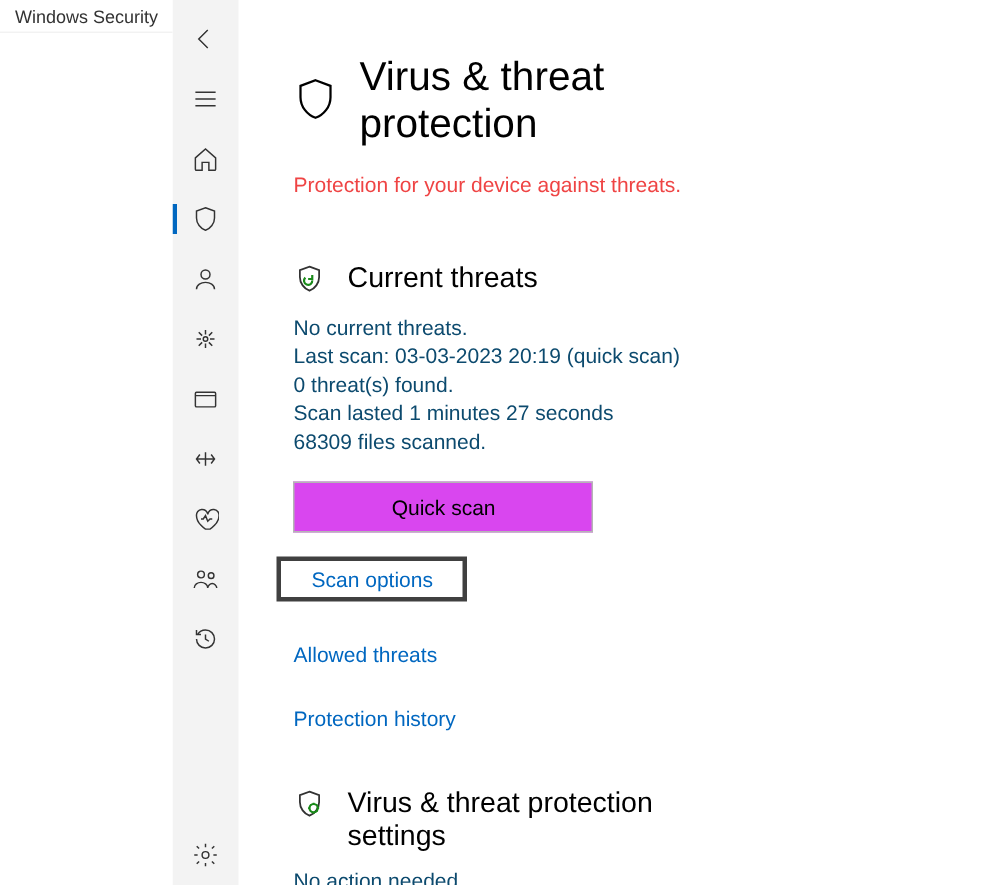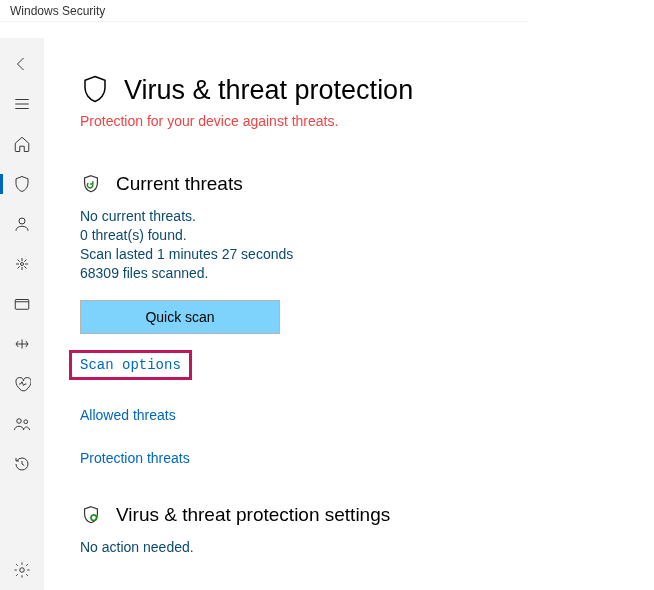--- a/index.html
+++ b/index.html
@@ -8,22 +8,21 @@
     width: 654px; height: 590px;
     font-family: "Segoe UI", -apple-system, BlinkMacSystemFont, sans-serif;
     background: #fff;
     color: #000;
     overflow: hidden;
     font-size: 14px;
   }
   .window {
     width: 528px; height: 590px;
     display: flex;
-    flex-direction: column;
-    gap: 16px;
+    flex-direction: row;
   }
   .titlebar {
     height: 22px;
     padding: 2px 10px;
     font-size: 12px;
     color: #333;
     display: flex;
     align-items: center;
     border-bottom: 1px solid rgba(0,0,0,0.05);
   }
@@ -60,21 +59,21 @@
   .nav-spacer { flex: 1; }
   .content {
     flex: 1;
     padding: 36px 30px 20px 36px;
     overflow: auto;
   }
   .page-header {
     display: flex;
     align-items: center;
     gap: 14px;
-    margin-bottom: 6px;
+    margin-bottom: 17px;
   }
   .page-header svg { width: 30px; height: 30px; stroke: #000; fill: none; stroke-width: 1.2; }
   h1 {
     font-size: 27px;
     font-weight: 500;
     margin: 0;
   }
   .subtitle {
     font-size: 14px;
     color: #ef4444;
@@ -89,40 +88,39 @@
   h2 {
     font-size: 19px;
     font-weight: 500;
     margin: 0;
   }
   .line { margin: 3px 0; color: #0c4a6e; }
   .btn {
     margin-top: 16px;
     width: 200px;
     height: 34px;
-    background: #7dd3fc;
+    background: #d946ef;
     border: 1px solid #b5b5b5;
     font-size: 14px;
     cursor: pointer;
     font-family: inherit;
   }
   .link {
     display: block;
     color: #0067c0;
     margin-top: 27px;
     cursor: pointer;
     width: fit-content;
   }
   .link-box {
-    border: 3px solid #be185d;
-    padding: 4px 8px;
+    border: 3px solid #404040;
+    padding: 4px 20px;
     margin-left: -11px;
     margin-top: 16px;
     width: fit-content;
-    font-family: Liberation Mono, monospace;
   }
   .link-box .link { margin-top: 0; }
   .section2 { margin-top: 38px; }
 </style>
 </head>
 <body>
 
 <div class="window">
   <div class="titlebar">
     <span>Windows Security</span>
@@ -220,31 +218,32 @@
           <svg viewBox="0 0 24 24">
               <path d="M12 3l7 2.5v5c0 4.5-3 8.5-7 10-4-1.5-7-5.5-7-10v-5z" fill="none" stroke="#333" stroke-width="1.3"></path>
               <path d="M9 11a3 3 0 105 2" fill="none" stroke="#1a8a1a" stroke-width="1.6"></path>
               <path d="M14 9v3h-3" fill="none" stroke="#1a8a1a" stroke-width="1.6"></path>
             </svg>
         </span>
         <h2>Current threats</h2>
       </div>
 
       <div class="line">No current threats.</div>
+      <div class="line">Last scan: 03-03-2023 20:19 (quick scan)</div>
       <div class="line">0 threat(s) found.</div>
       <div class="line">Scan lasted 1 minutes 27 seconds</div>
       <div class="line">68309 files scanned.</div>
 
       <button class="btn">Quick scan</button>
 
       <div class="link-box">
         <span class="link">Scan options</span>
       </div>
       <span class="link">Allowed threats</span>
-      <span class="link">Protection threats</span>
+      <span class="link">Protection history</span>
 
       <div class="section2">
         <div class="section-header">
           <span>
             <svg viewBox="0 0 24 24">
                 <path d="M12 3l7 2.5v5c0 4.5-3 8.5-7 10-4-1.5-7-5.5-7-10v-5z" fill="none" stroke="#333" stroke-width="1.3"></path>
                 <circle cx="15" cy="15" r="3" fill="none" stroke="#1a8a1a" stroke-width="1.6"></circle>
                 <path d="M15 11v1M15 18v1M11 15h1M18 15h1M12.5 12.5l.7.7M17 17l.7.7M12.5 17.5l.7-.7M17 13l.7-.7" stroke="#1a8a1a" stroke-width="1.4"></path>
               </svg>
           </span>

